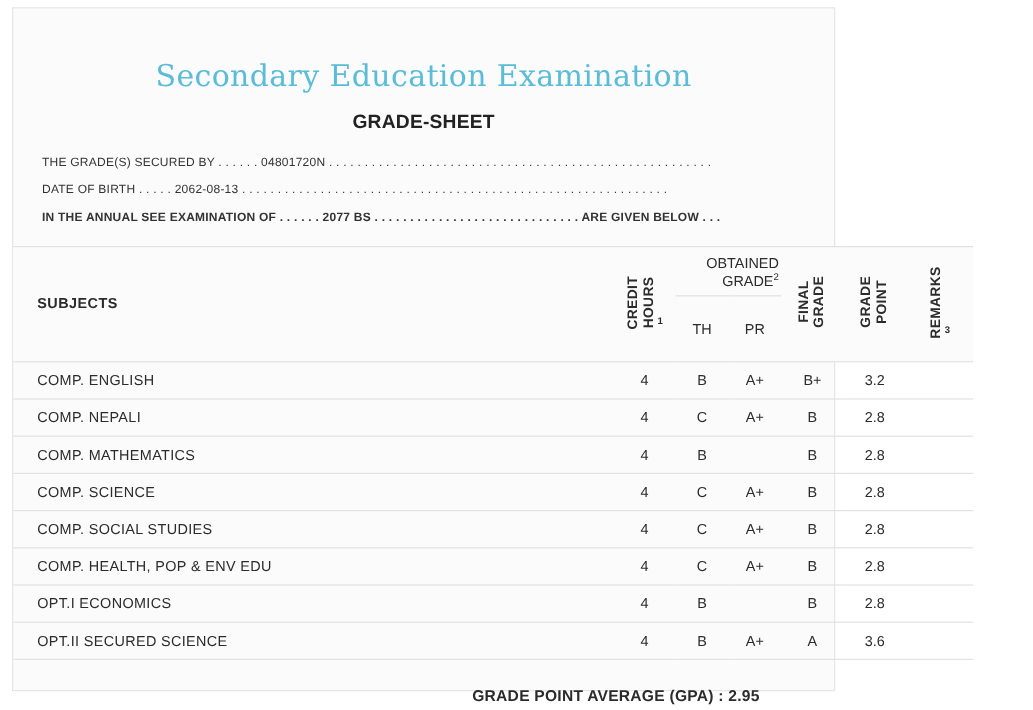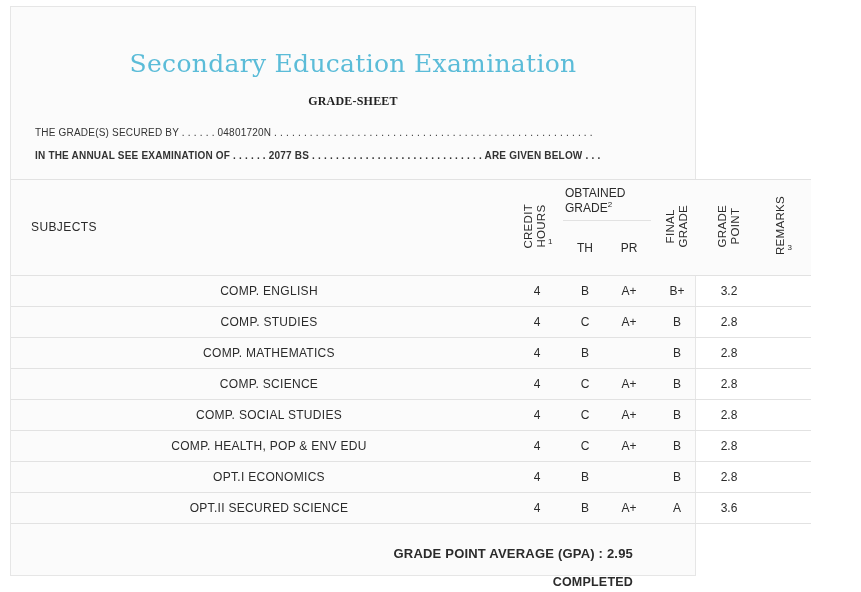--- a/index.html
+++ b/index.html
@@ -36,26 +36,25 @@
     color: #5bbcd8;
     font-size: 25px;
     font-family: "DejaVu Serif", serif;
     font-weight: normal;
     letter-spacing: 0.3px;
     margin: 42px 0 0 0;
   }
 
   .subtitle {
     text-align: center;
-    font-size: 12px;
+    font-size: 16px;
     font-weight: bold;
     color: #222;
     margin-top: 16px;
     letter-spacing: 0.2px;
-    font-family: Liberation Serif, serif;
   }
 
   .info-block {
     margin-top: 18px;
     padding: 0 24px 0 24px;
   }
 
   .info-line {
     font-size: 10px;
     color: #333;
@@ -87,21 +86,21 @@
   .col-credit  { width: 52px; }
   .col-th      { width: 44px; }
   .col-pr      { width: 44px; }
   .col-final   { width: 52px; }
   .col-gp      { width: 52px; }
   .col-remarks { width: 56px; }
 
   thead th {
     padding: 6px 4px;
     vertical-align: middle;
-    font-weight: normal;
+    font-weight: bold;
     background: #fbfbfb;
     height: 76px;
     box-sizing: border-box;
   }
 
   th.subjects-head {
     text-align: left;
     padding-left: 20px;
     font-size: 12.5px;
     letter-spacing: 0.4px;
@@ -115,21 +114,21 @@
     font-size: 11.5px;
     letter-spacing: 0.3px;
     display: inline-block;
     text-align: center;
   }
 
   .obtained-head {
     border-bottom: 1px solid #e2e2e2 !important;
     font-size: 11.5px;
     font-weight: normal;
-    text-align: left;
+    text-align: right;
     padding: 6px 2px 4px 2px;
     height: auto;
     line-height: 1.2;
   }
 
   .sub-head {
     font-size: 11.5px;
     font-weight: normal;
     text-align: center;
     padding: 20px 2px;
@@ -138,21 +137,21 @@
   }
 
   tbody td {
     padding: 8px 4px;
     text-align: center;
     height: 29px;
     box-sizing: border-box;
   }
 
   tbody td.subject-cell {
-    text-align: center;
+    text-align: left;
     padding-left: 20px;
     letter-spacing: 0.3px;
     font-size: 12px;
   }
 
   .gpa-line {
     text-align: right;
     padding-right: 62px;
     font-size: 13px;
     font-weight: bold;
@@ -177,20 +176,21 @@
 <body>
 
 <div class="page">
   <div class="sheet">
 
     <div class="title">Secondary Education Examination</div>
     <div class="subtitle">GRADE-SHEET</div>
 
     <div class="info-block">
       <div class="info-line">THE GRADE(S) SECURED BY . . . . . . 04801720N . . . . . . . . . . . . . . . . . . . . . . . . . . . . . . . . . . . . . . . . . . . . . . . . . . . . . .</div>
+      <div class="info-line">DATE OF BIRTH . . . . . 2062-08-13 . . . . . . . . . . . . . . . . . . . . . . . . . . . . . . . . . . . . . . . . . . . . . . . . . . . . . . . . . . . .</div>
       <div class="info-line">IN THE ANNUAL SEE EXAMINATION OF . . . . . . 2077 BS . . . . . . . . . . . . . . . . . . . . . . . . . . . . . ARE GIVEN BELOW . . .</div>
     </div>
 
     <table class="grades">
       <colgroup>
         <col class="col-subject">
         <col class="col-credit">
         <col class="col-th">
         <col class="col-pr">
         <col class="col-final">
@@ -229,21 +229,21 @@
           <tr>
             <td class="subject-cell">COMP. ENGLISH</td>
             <td>4</td>
             <td>B</td>
             <td>A+</td>
             <td>B+</td>
             <td>3.2</td>
             <td></td>
           </tr>
           <tr>
-            <td class="subject-cell">COMP. STUDIES</td>
+            <td class="subject-cell">COMP. NEPALI</td>
             <td>4</td>
             <td>C</td>
             <td>A+</td>
             <td>B</td>
             <td>2.8</td>
             <td></td>
           </tr>
           <tr>
             <td class="subject-cell">COMP. MATHEMATICS</td>
             <td>4</td>

